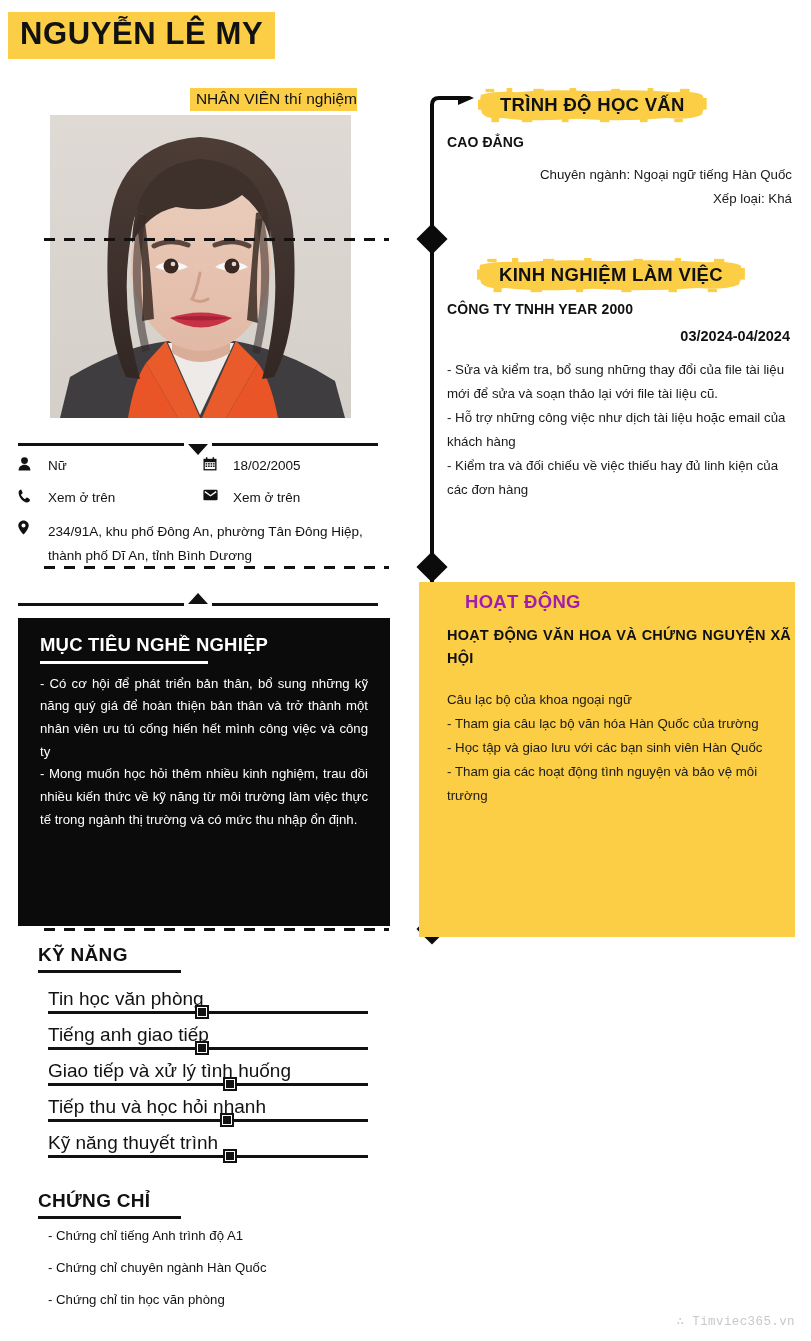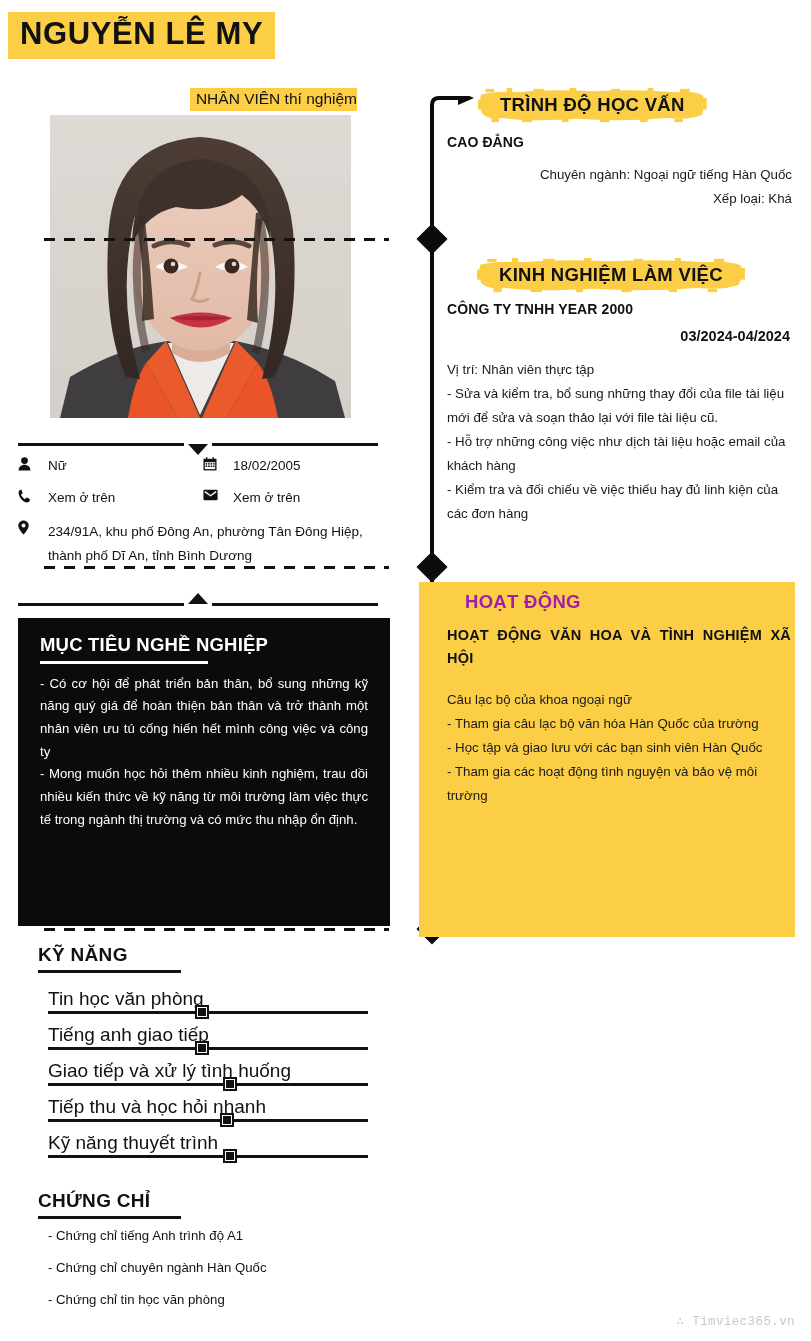--- a/index.html
+++ b/index.html
@@ -635,31 +635,30 @@
           <rect x="224" y="37" width="9" height="4"></rect>
         <rect x="0" y="14" width="4" height="12"></rect>
           <rect x="256" y="12" width="4" height="14"></rect>
       </g>
     </svg>
     <span class="tx">KINH NGHIỆM LÀM VIỆC</span>
   </div>
   <div class="r-sub" id="exp-sub">CÔNG TY TNHH YEAR 2000</div>
   <div id="exp-date">03/2024-04/2024</div>
   <div class="r-body" id="exp-body">
-    <div>Vị trí: Nhân viên thực tập</div>
     <div id="exp-bullets">
         <div>- Sửa và kiểm tra, bổ sung những thay đổi của file tài liệu mới để sửa và soạn thảo lại với file tài liệu cũ.</div>
         <div>- Hỗ trợ những công việc như dịch tài liệu hoặc email của khách hàng</div>
         <div>- Kiểm tra và đối chiếu về việc thiếu hay đủ linh kiện của các đơn hàng</div>
       </div>
   </div>
 
   <div class="act-panel"></div>
   <div id="act-title">HOẠT ĐỘNG</div>
-  <div id="act-sub">HOẠT ĐỘNG VĂN HOA VÀ TÌNH NGHIỆM XÃ HỘI</div>
+  <div id="act-sub">HOẠT ĐỘNG VĂN HOA VÀ CHỨNG NGUYỆN XÃ HỘI</div>
   <div id="act-body">
     <div>Câu lạc bộ của khoa ngoại ngữ</div>
     <div id="act-bullets">
         <div>- Tham gia câu lạc bộ văn hóa Hàn Quốc của trường</div>
         <div>- Học tập và giao lưu với các bạn sinh viên Hàn Quốc</div>
         <div>- Tham gia các hoạt động tình nguyện và bảo vệ môi trường</div>
       </div>
   </div>
   <div class="dash" id="dash-3"></div>
 

